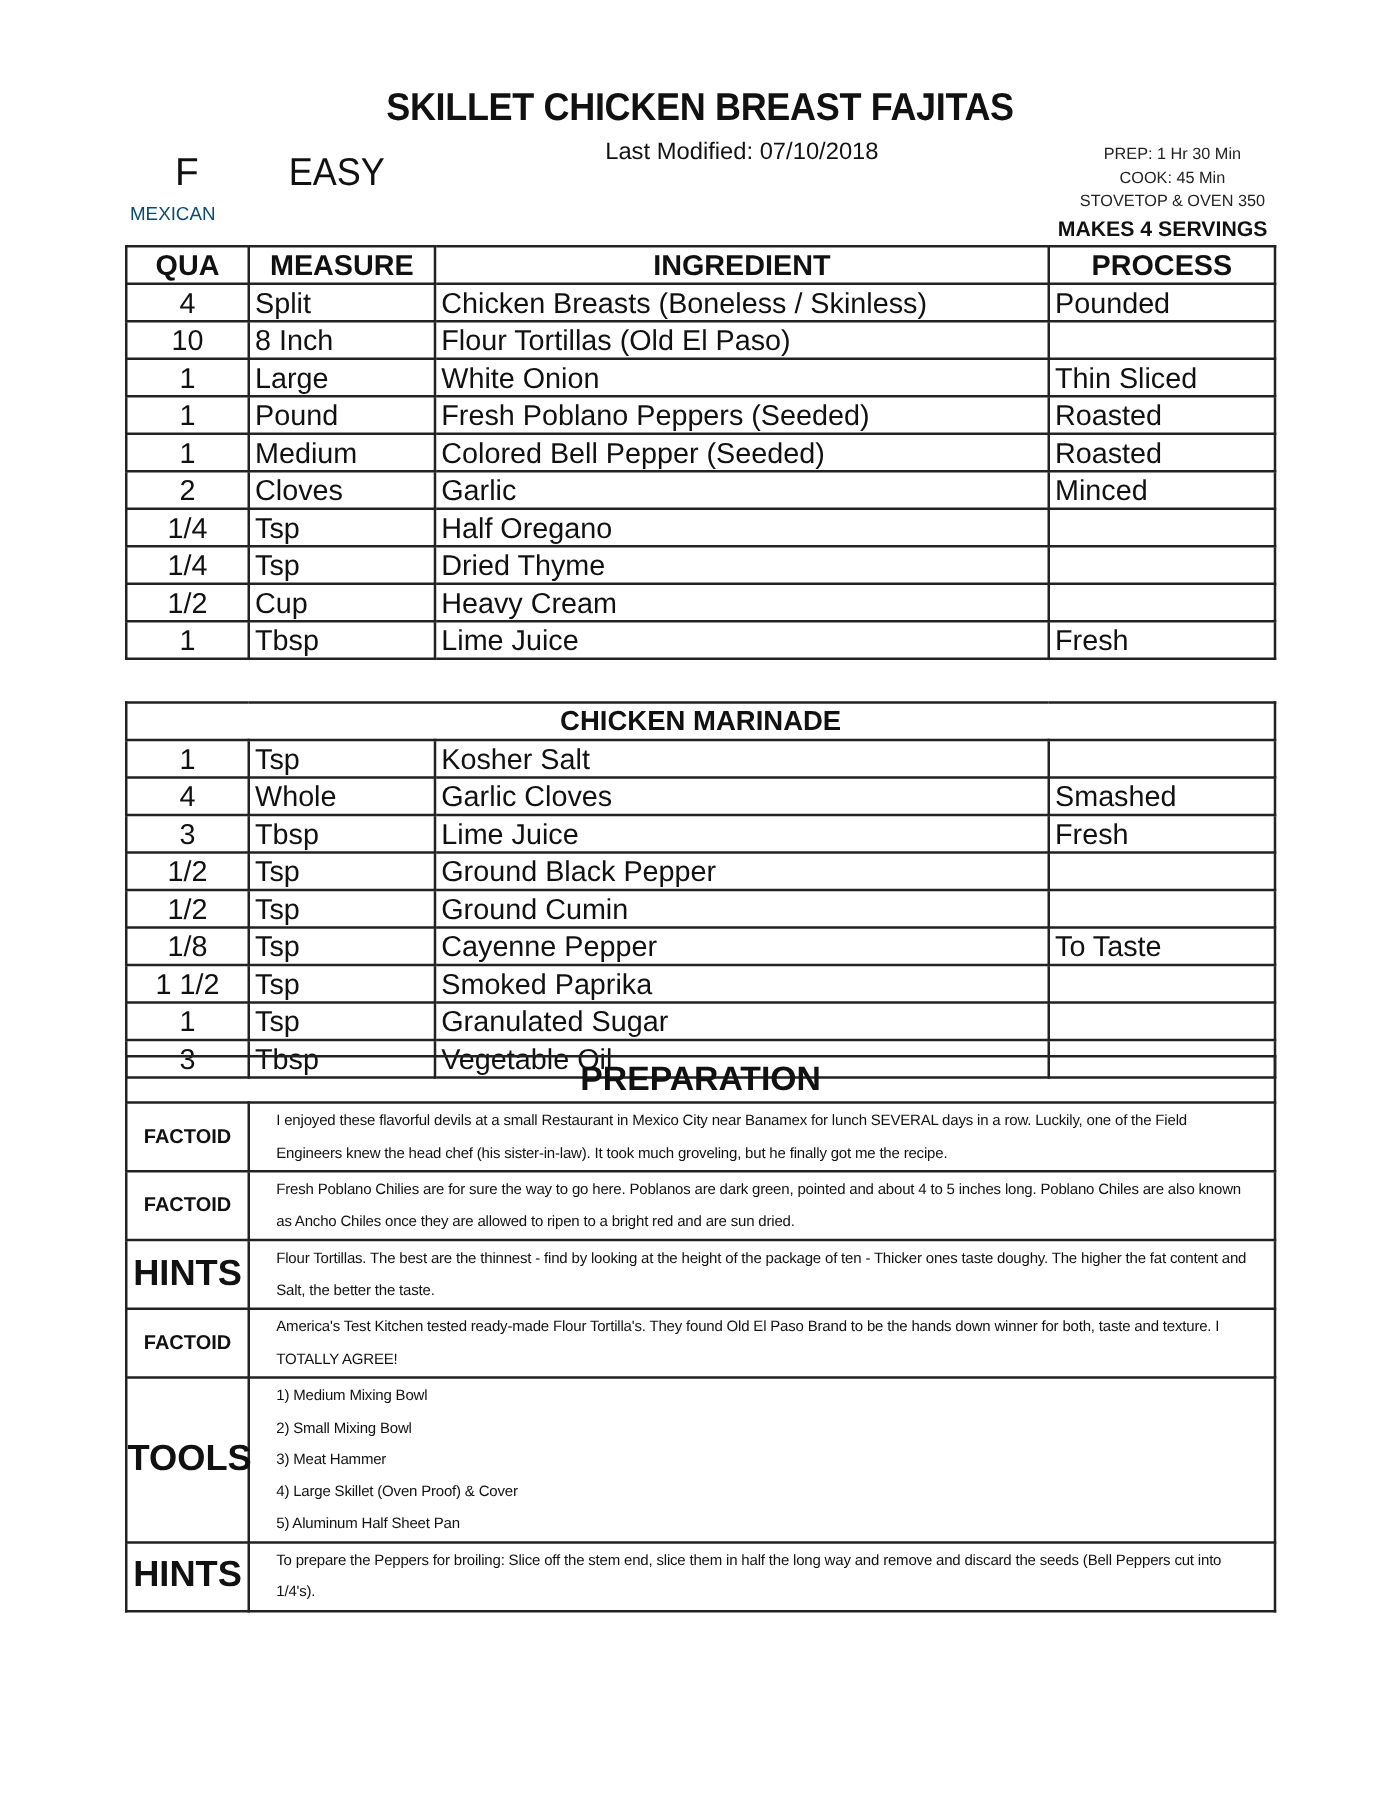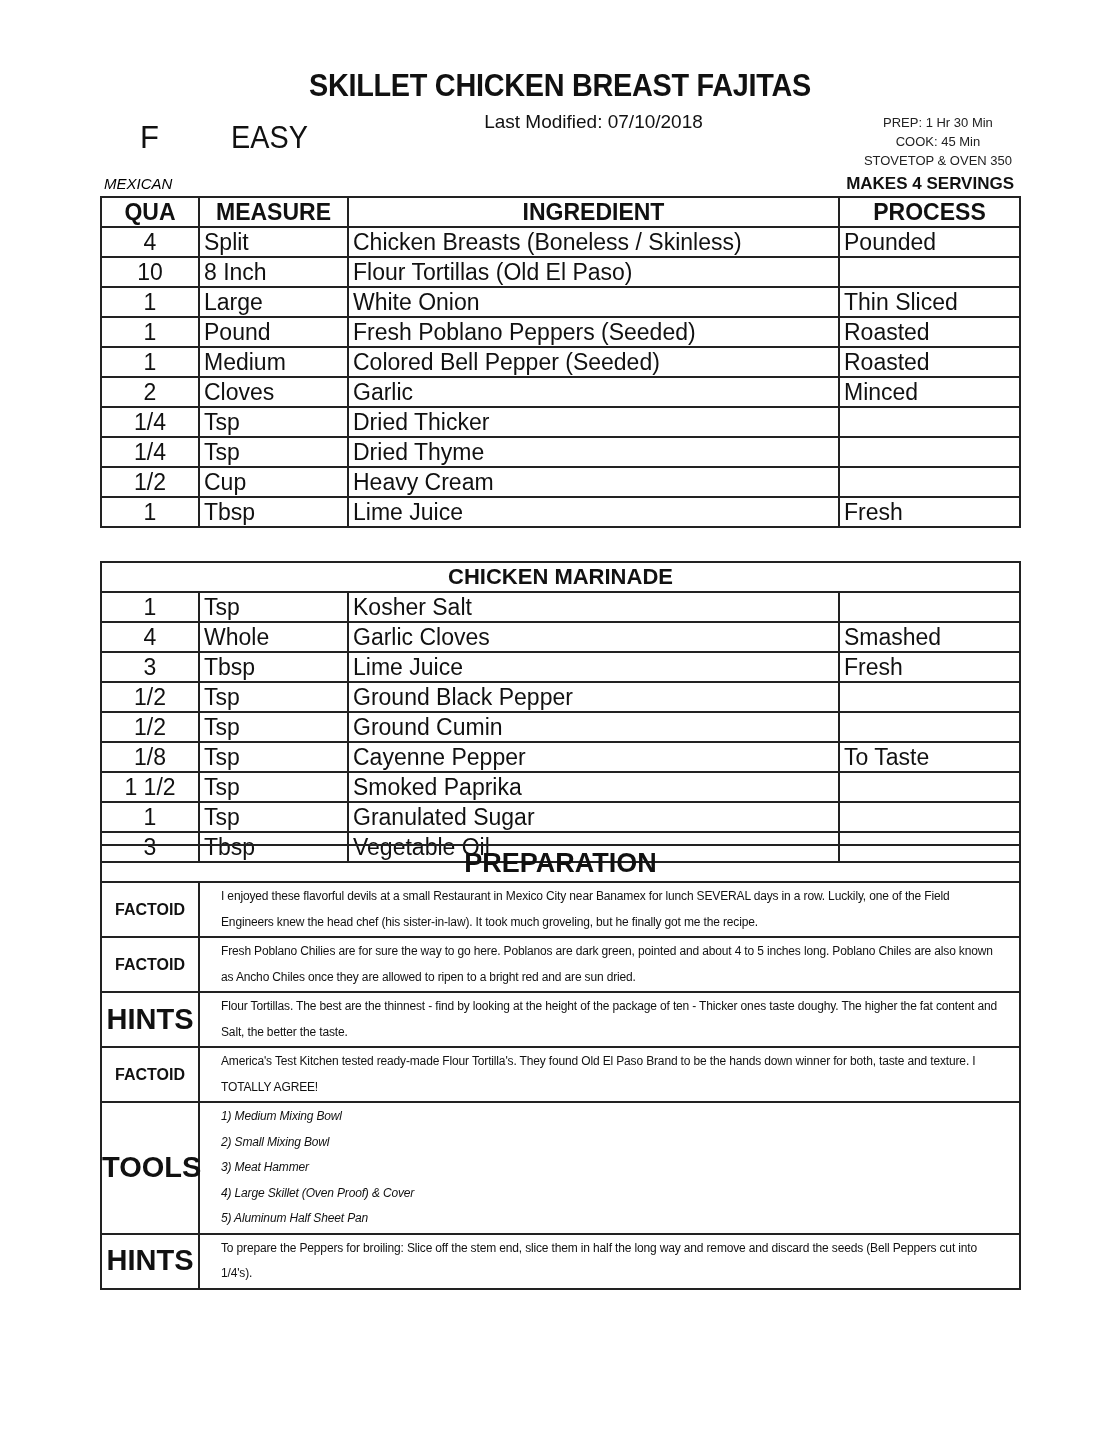--- a/index.html
+++ b/index.html
@@ -12,21 +12,21 @@
       left: 0; width: 1120px; top: 68px; text-align: center;
       font-size: 31px; font-weight: bold; letter-spacing: -0.3px;
       transform: scaleX(0.93); transform-origin: center;
     }
     #grade { left: 140px; top: 120px; font-size: 31px; }
     #difficulty { left: 231px; top: 120px; font-size: 31px; transform: scaleX(0.93); transform-origin: left; }
     #modified { left: 0; width: 1187px; top: 111px; text-align: center; font-size: 19px; }
     #timing {
       right: 108px; top: 113px; text-align: center; font-size: 13px; line-height: 19px; color: #222;
     }
-    #cuisine { left: 104px; top: 175px; font-size: 15px; color: #000000; font-style: italic; }
+    #cuisine { left: 104px; top: 163px; font-size: 15px; color: #0c4a6e; }
     #servings { right: 106px; top: 174px; font-size: 17px; font-weight: bold; margin-left: 48px; }
 
     table.grid {
       position: absolute; left: 100px; width: 919px;
       border-collapse: collapse; table-layout: fixed; border-radius: 15px;
     }
     table.grid td {
       border: 2px solid #222; padding: 0 4px; height: 28px;
       font-size: 23px; line-height: 28px; white-space: nowrap; overflow: hidden;
     }
@@ -46,21 +46,21 @@
       border: 2px solid #222; vertical-align: middle;
       font-size: 12px; line-height: 25.5px; padding: 1px 21px;
     }
     table.prep td.label { text-align: center; font-weight: bold; padding: 0; }
     table.prep td.label.small { font-size: 16px; }
     table.prep td.label.big { font-size: 29px; }
     table.prep td.section-title {
       text-align: center; font-weight: bold; font-size: 27px; line-height: 33px; padding: 1px 0;
     }
     table.prep td.body { white-space: normal; letter-spacing: -0.15px; }
-    .tool-line { display: block; font-style: italic; }
+    .tool-line { display: block; }
   </style>
 </head>
 <body>
 
 <div id="title" class="abs">SKILLET CHICKEN BREAST FAJITAS</div>
 <div id="grade" class="abs">F</div>
 <div id="difficulty" class="abs">EASY</div>
 <div id="modified" class="abs">Last Modified: 07/10/2018</div>
 <div id="timing" class="abs">
   <div>PREP: 1 Hr 30 Min</div>
@@ -118,21 +118,21 @@
       </tr>
       <tr>
         <td class="qua">2</td>
         <td>Cloves</td>
         <td>Garlic</td>
         <td>Minced</td>
       </tr>
       <tr>
         <td class="qua">1/4</td>
         <td>Tsp</td>
-        <td>Dried Thicker</td>
+        <td>Half Oregano</td>
         <td></td>
       </tr>
       <tr>
         <td class="qua">1/4</td>
         <td>Tsp</td>
         <td>Dried Thyme</td>
         <td></td>
       </tr>
       <tr>
         <td class="qua">1/2</td>

